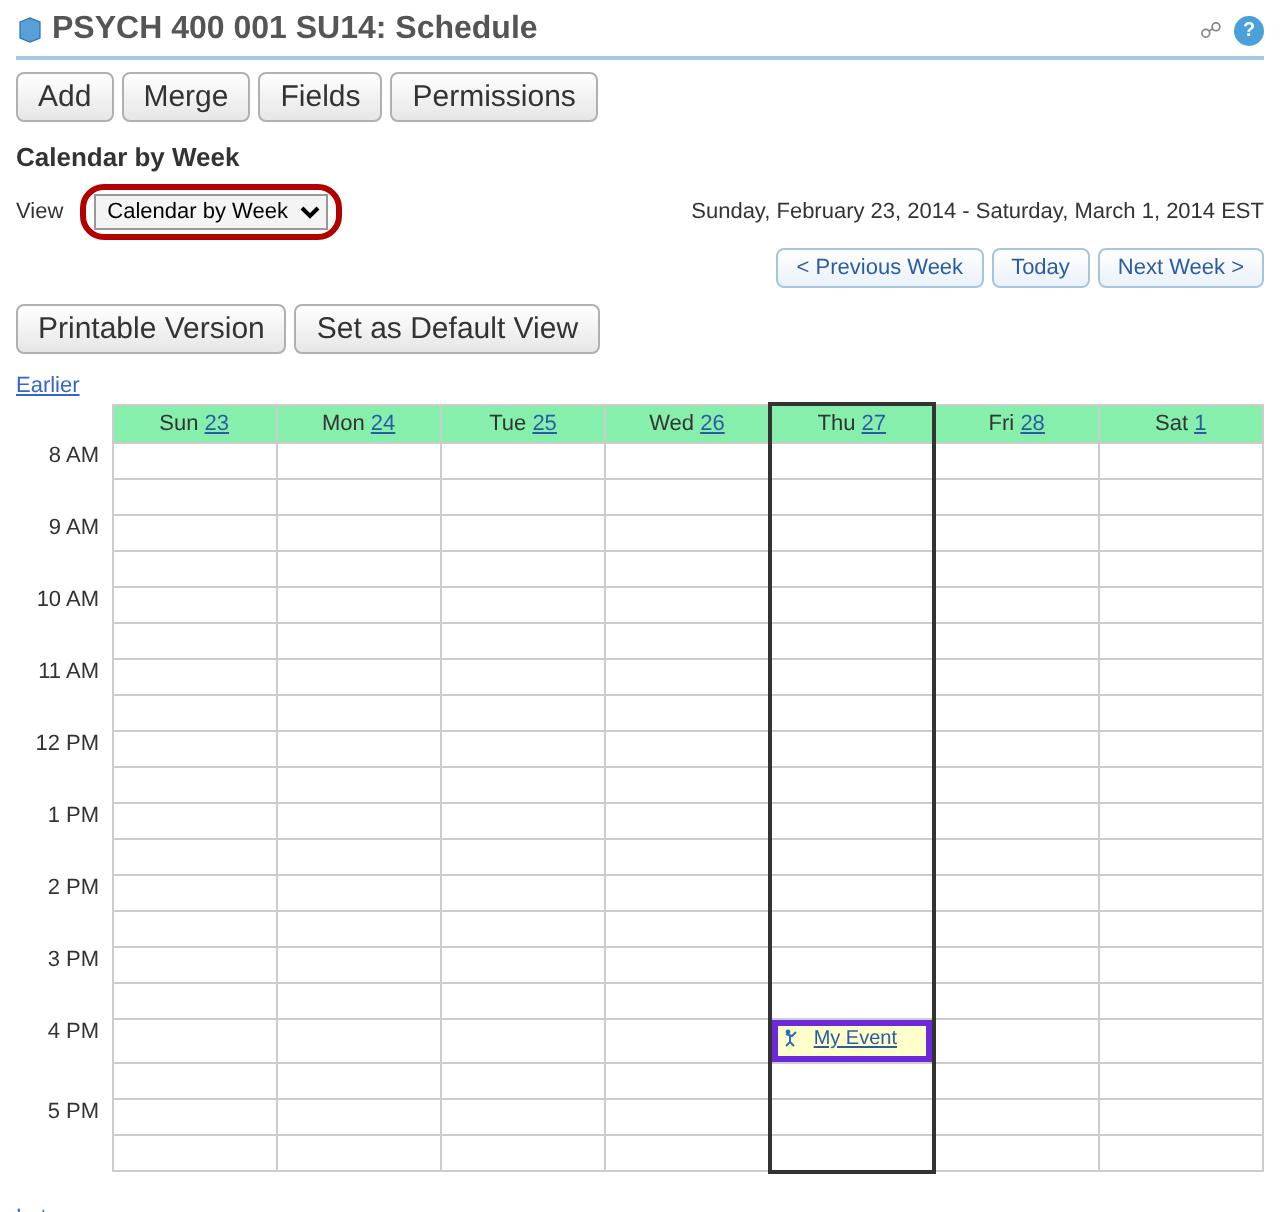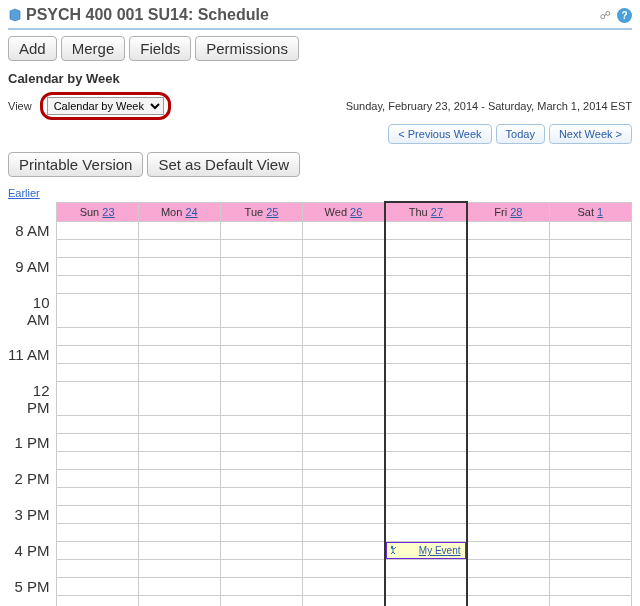--- a/index.html
+++ b/index.html
@@ -94,21 +94,21 @@
   }
   .linklike { color: #3366cc; text-decoration: underline; cursor: pointer; font-size: 11px; }
   .cal-wrap { margin-top: 2px; }
   table.cal {
     border-collapse: collapse;
     width: 100%;
     table-layout: fixed;
     font-size: 11px;
   }
   table.cal th {
-    background: #f9a8d4;
+    background: #86efac;
     border: 1px solid #cccccc;
     padding: 3px 2px;
     font-weight: normal;
     color: #333;
   }
   table.cal th.timecol {
     background: #fff;
     width: 48px;
     border: none;
   }
@@ -117,46 +117,46 @@
     height: 18px;
     padding: 0;
     background: #fff;
     vertical-align: top;
   }
   table.cal td.timelabel {
     border: none;
     background: #fff;
     text-align: right;
     padding-right: 6px;
-    font-size: 15px;
+    font-size: 11px;
     color: #333;
     vertical-align: top;
   }
   .daynum { color: #2a5ca6; text-decoration: underline; cursor: pointer; }
   td.today {
     border-left: 2px solid #333 !important;
     border-right: 2px solid #333 !important;
   }
   th.today-head {
     border-left: 2px solid #333 !important;
     border-right: 2px solid #333 !important;
     border-top: 2px solid #333 !important;
   }
   td.today-bottom {
     border-bottom: 2px solid #333 !important;
   }
   .event {
     background: #ffffcc;
-    border: 1px solid #6d28d9;
+    border: 3px solid #6d28d9;
     font-size: 10px;
     padding: 1px 2px;
     height: 100%;
     display: flex;
-    align-items: center;
-    gap: 20px;
+    align-items: flex-start;
+    gap: 6px;
   }
   .event-icon { color: #2a6fb8; font-size: 10px; }
   .event-title { color: #2a5ca6; text-decoration: underline; cursor: pointer; }
   .later-row { margin-top: 16px; }
   .app-icon {
     width: 14px; height: 14px;
     display: inline-flex; align-items: center; justify-content: center;
     color: #2a6fb8;
   }
 </style>

